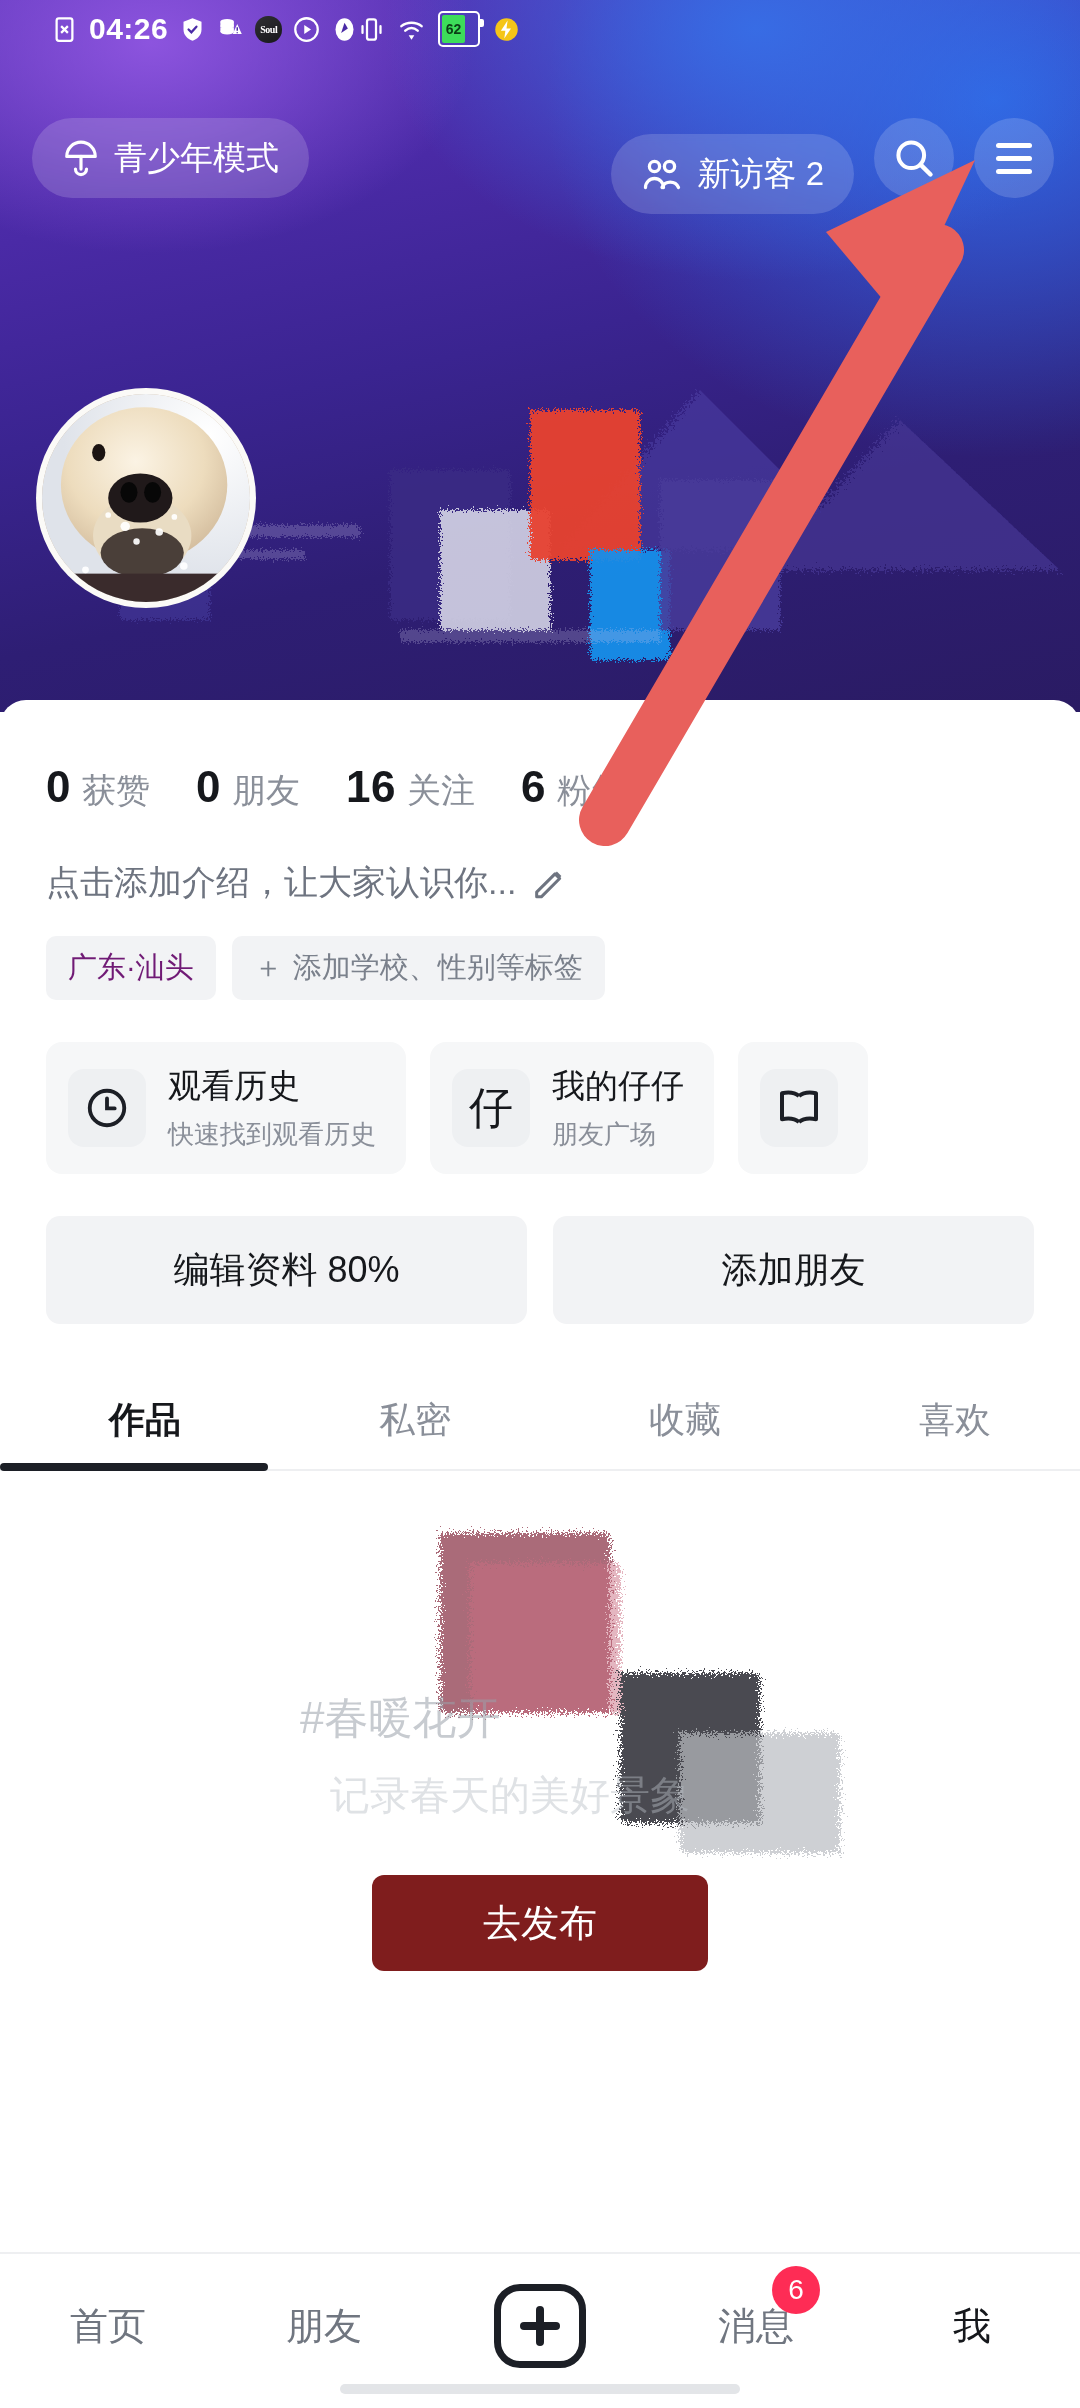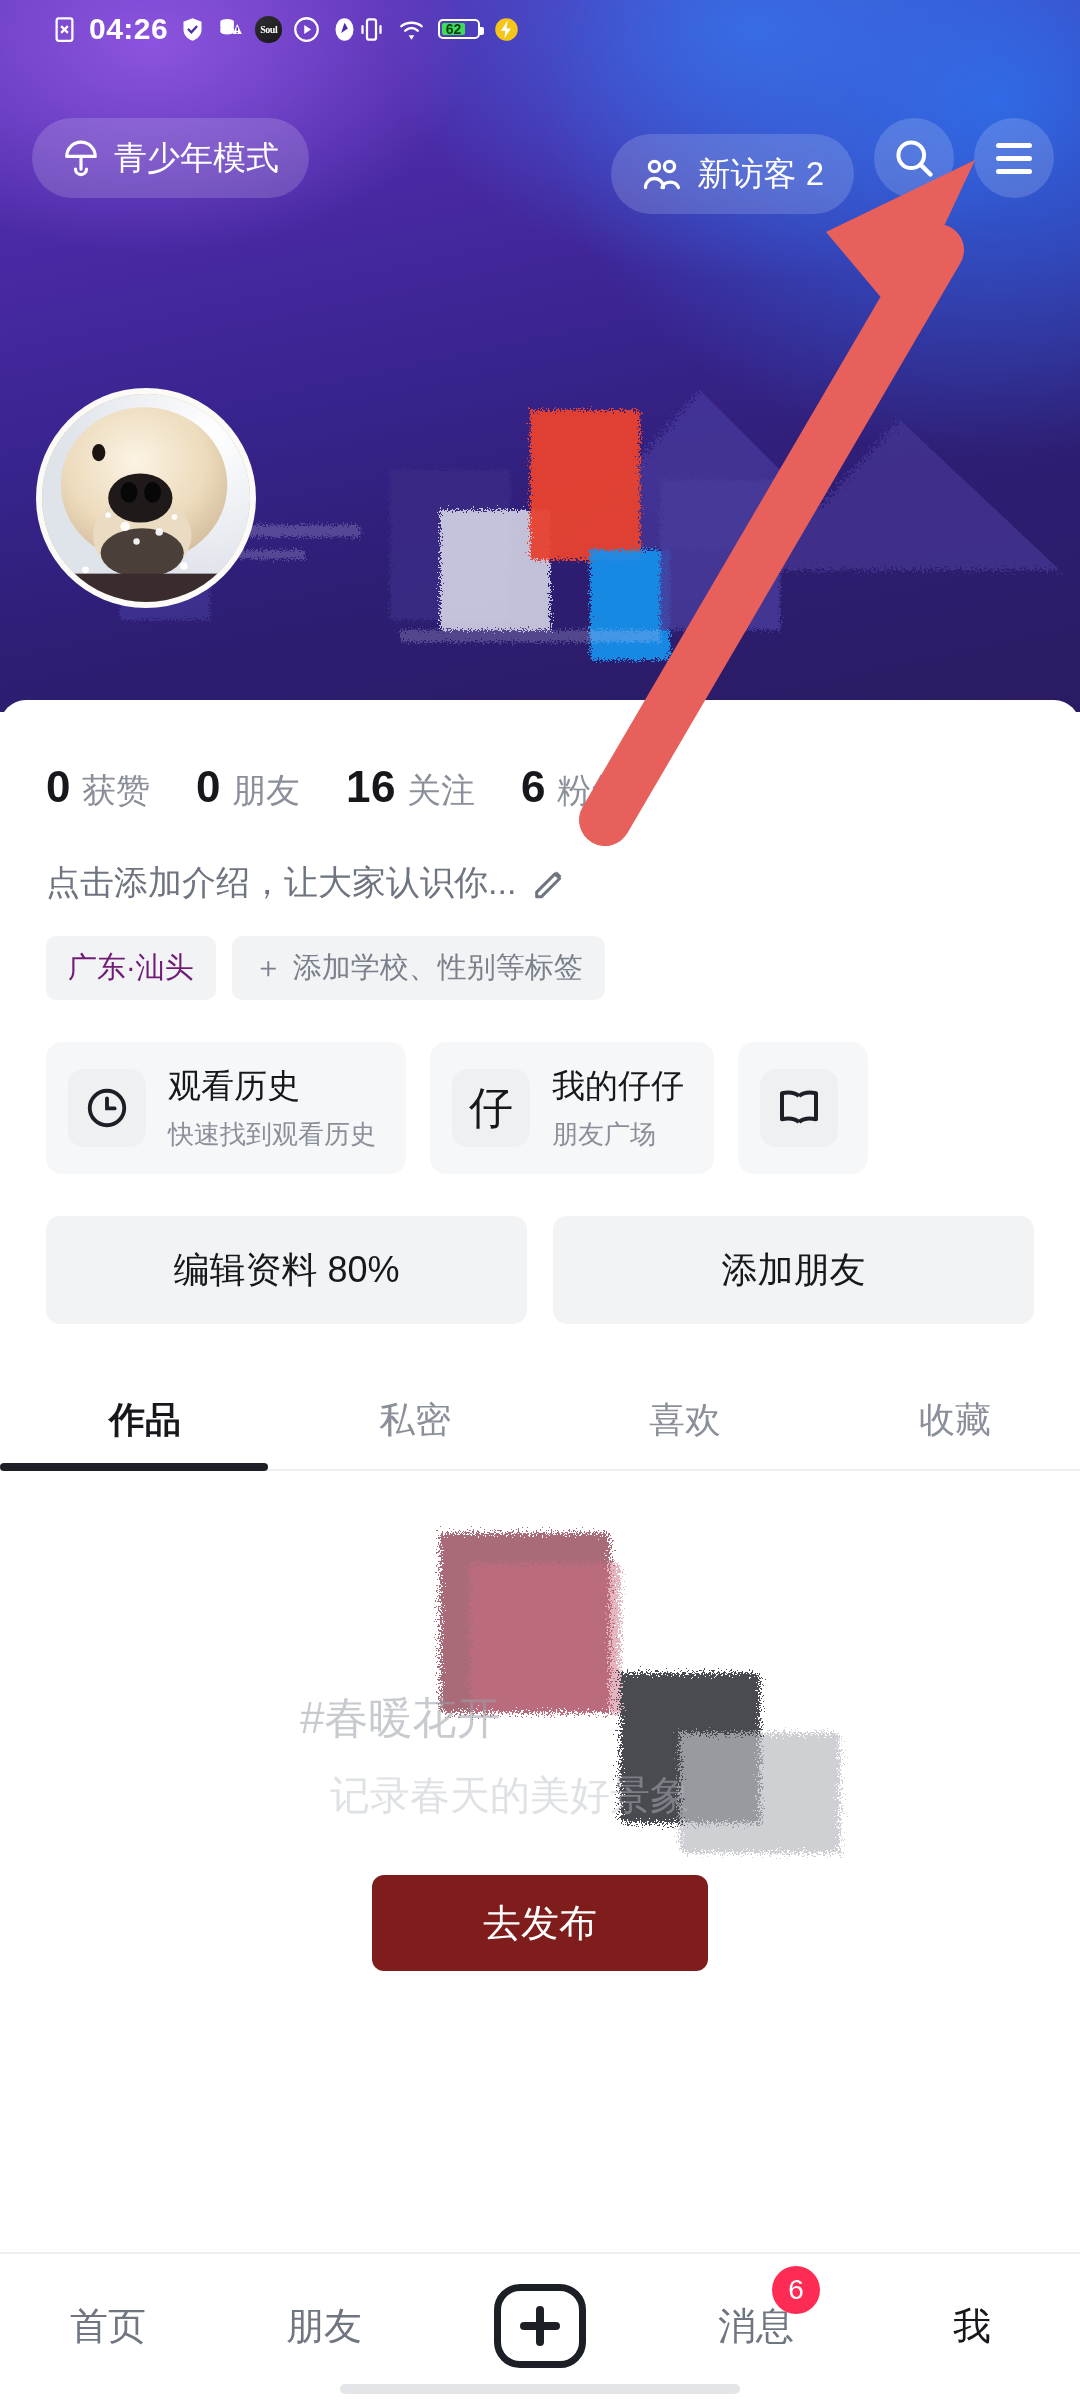--- a/index.html
+++ b/index.html
@@ -37,21 +37,21 @@
   .sb-time { font-size:30px; font-weight:700; letter-spacing:0.5px; }
   .sb-ico { width:27px; height:27px; display:block; }
   .sb-app {
     width:27px; height:27px; border-radius:13px;
     background:linear-gradient(145deg,#2f2f33,#18181b);
     color:#fff; font-size:10px; font-weight:700;
     display:flex; align-items:center; justify-content:center;
     font-family:"Liberation Serif",serif; letter-spacing:-0.5px;
   }
   .battery {
-    width:42px; height:20px; border:2px solid #fff; border-radius:5px;
+    width:42px; height:36px; border:2px solid #fff; border-radius:5px;
     position:relative; display:flex; align-items:center; padding:2px;
   }
   .battery:after{
     content:""; position:absolute; right:-6px; top:6px; width:4px; height:8px;
     background:#fff; border-radius:0 2px 2px 0;
   }
   .battery-fill{
     background:#3ddc5a; height:100%; width:66%; border-radius:2px;
     color:#0b3d16; font-size:14px; font-weight:700;
     display:flex; align-items:center; justify-content:center;
@@ -419,22 +419,22 @@
   </div>
 
   <div class="actions">
     <div class="act-btn">编辑资料 80%</div>
     <div class="act-btn">添加朋友</div>
   </div>
 
   <div class="tabs">
     <div class="tab active">作品</div>
     <div class="tab">私密</div>
+    <div class="tab">收藏</div>
     <div class="tab">喜欢</div>
-    <div class="tab">收藏</div>
     <div class="tab-underline"></div>
   </div>
 
   <div class="feed">
     <svg class="feed-art" viewBox="0 0 1080 380">
       <defs>
         <filter id="rough3">
             <feTurbulence type="fractalNoise" baseFrequency="0.55" numOctaves="4"></feTurbulence>
           <feDisplacementMap in="SourceGraphic" scale="22"></feDisplacementMap>
           </filter>

